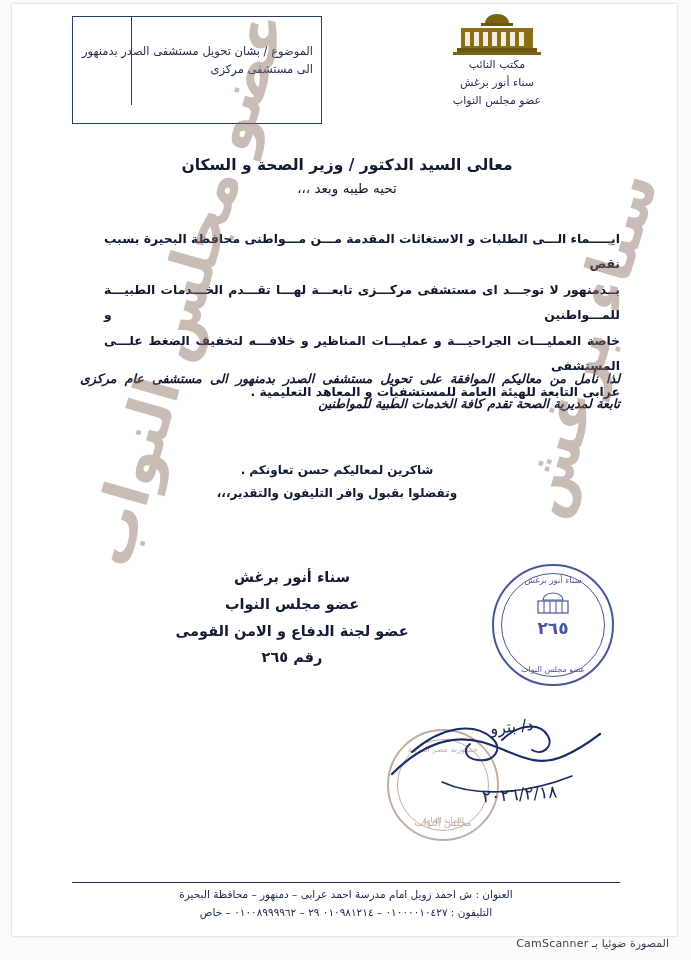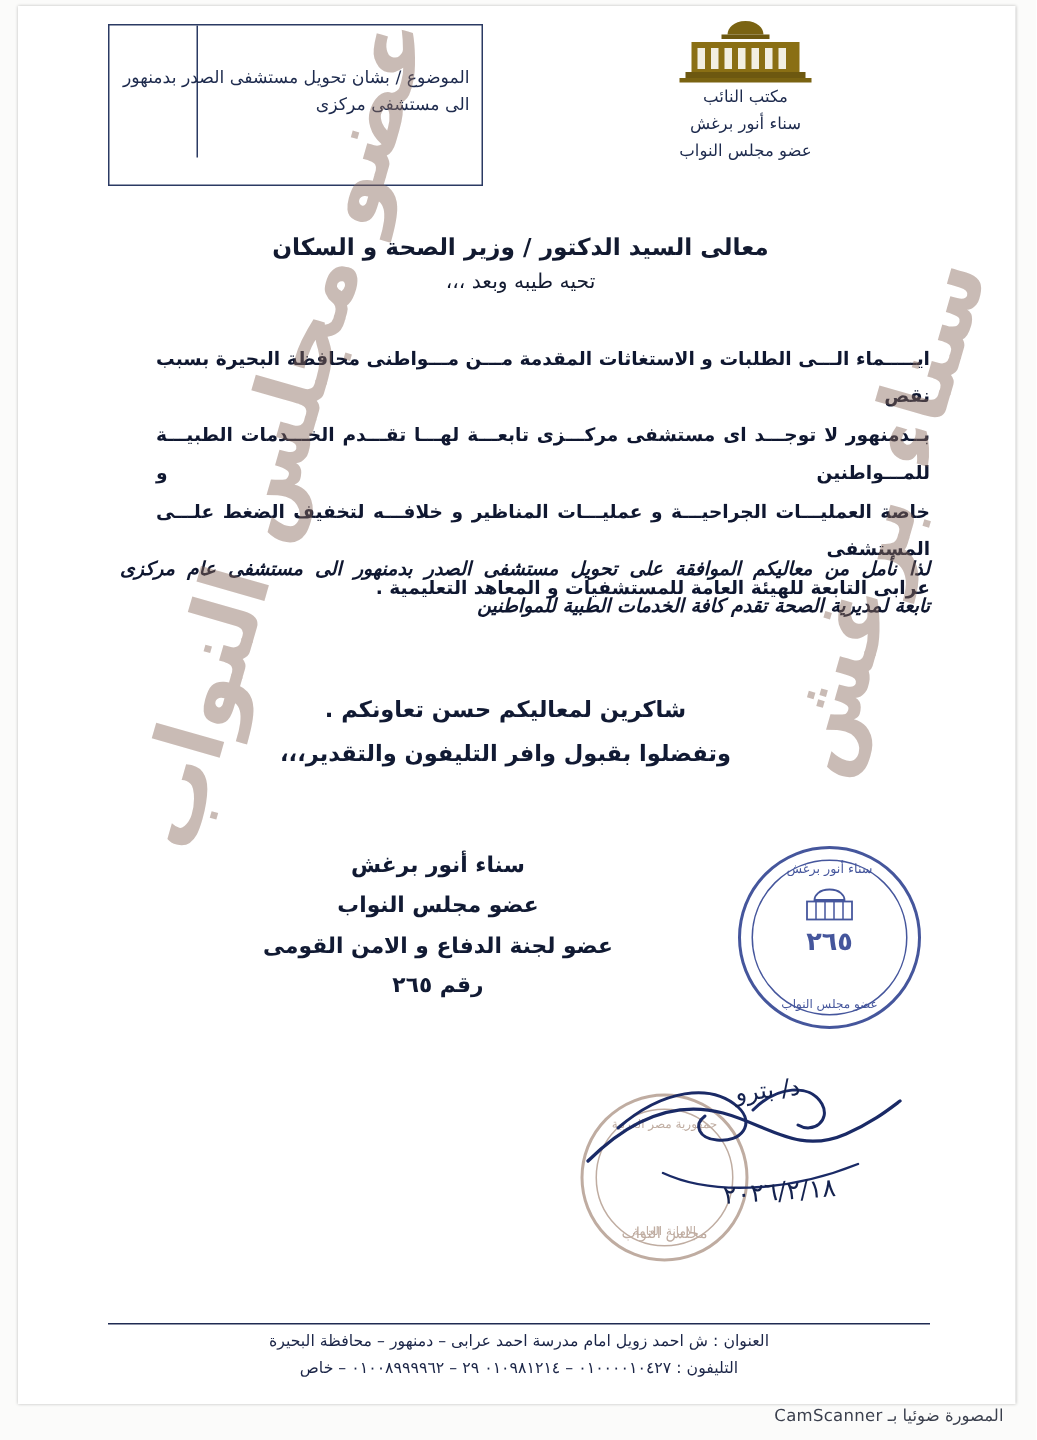--- a/index.html
+++ b/index.html
@@ -118,21 +118,21 @@
   }
   .para2 div{ text-align:justify; text-align-last:justify;}
   .para2 div.last{ text-align-last:right;}
 
   .thanks{
     position:absolute;
     right:150px;top:455px;
     width:380px;
     direction:rtl;
     text-align:center;
-    font-size:15px;
+    font-size:12px;
     font-weight:bold;
     line-height:1.95;
     color:#111a33;
   }
 
   .signature{
     position:absolute;
     right:255px;top:560px;
     width:260px;
     direction:rtl;

